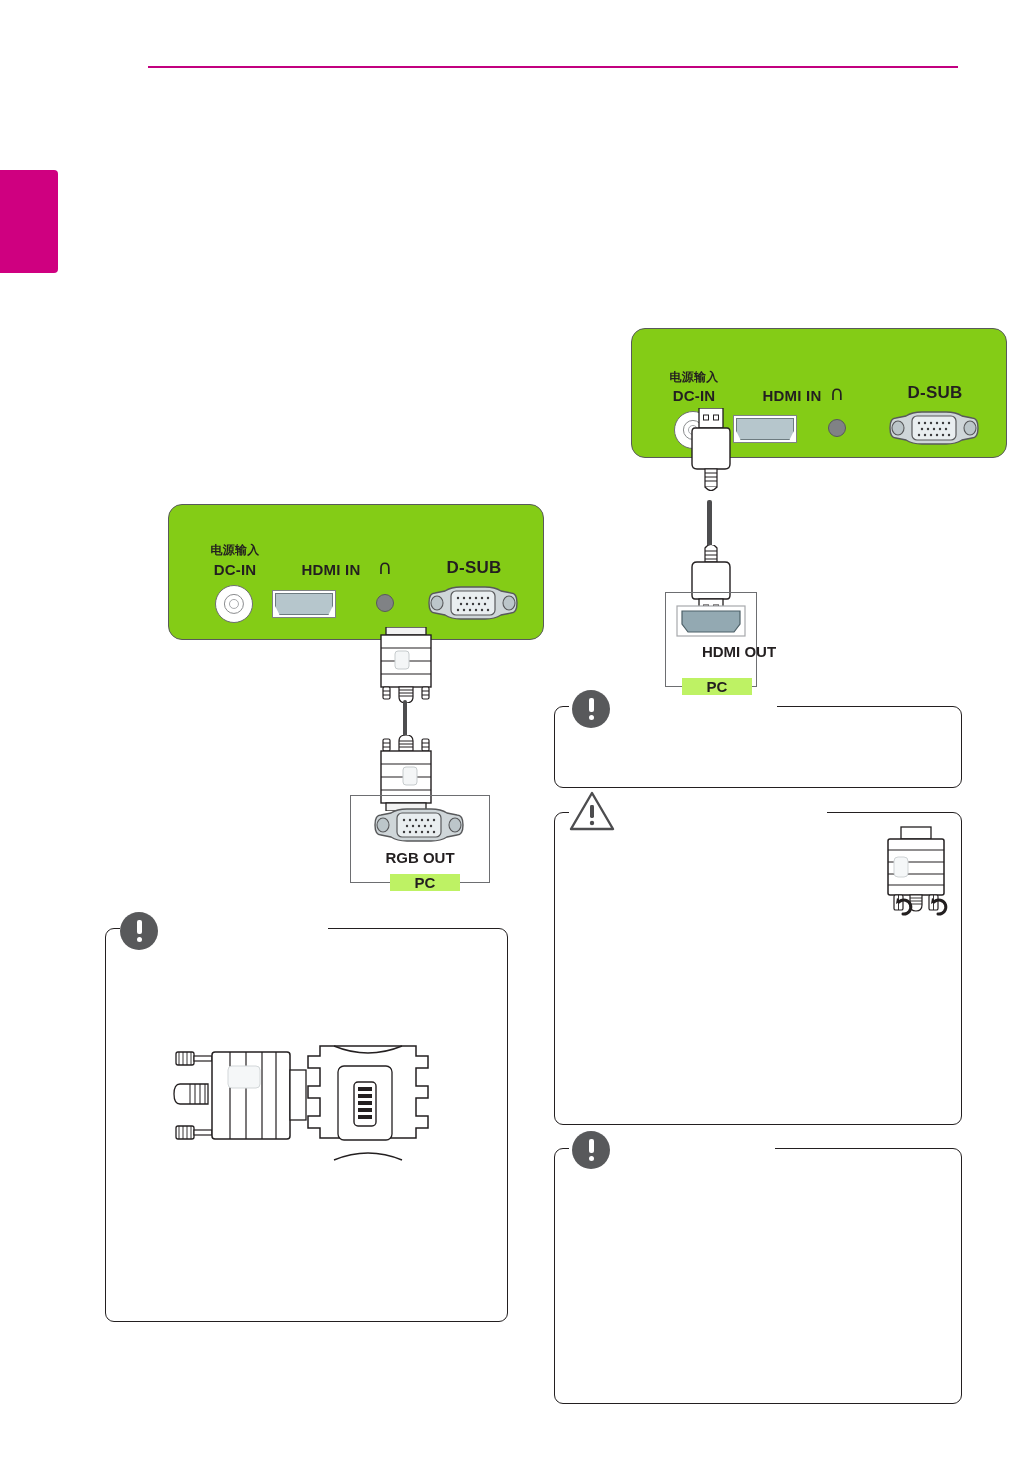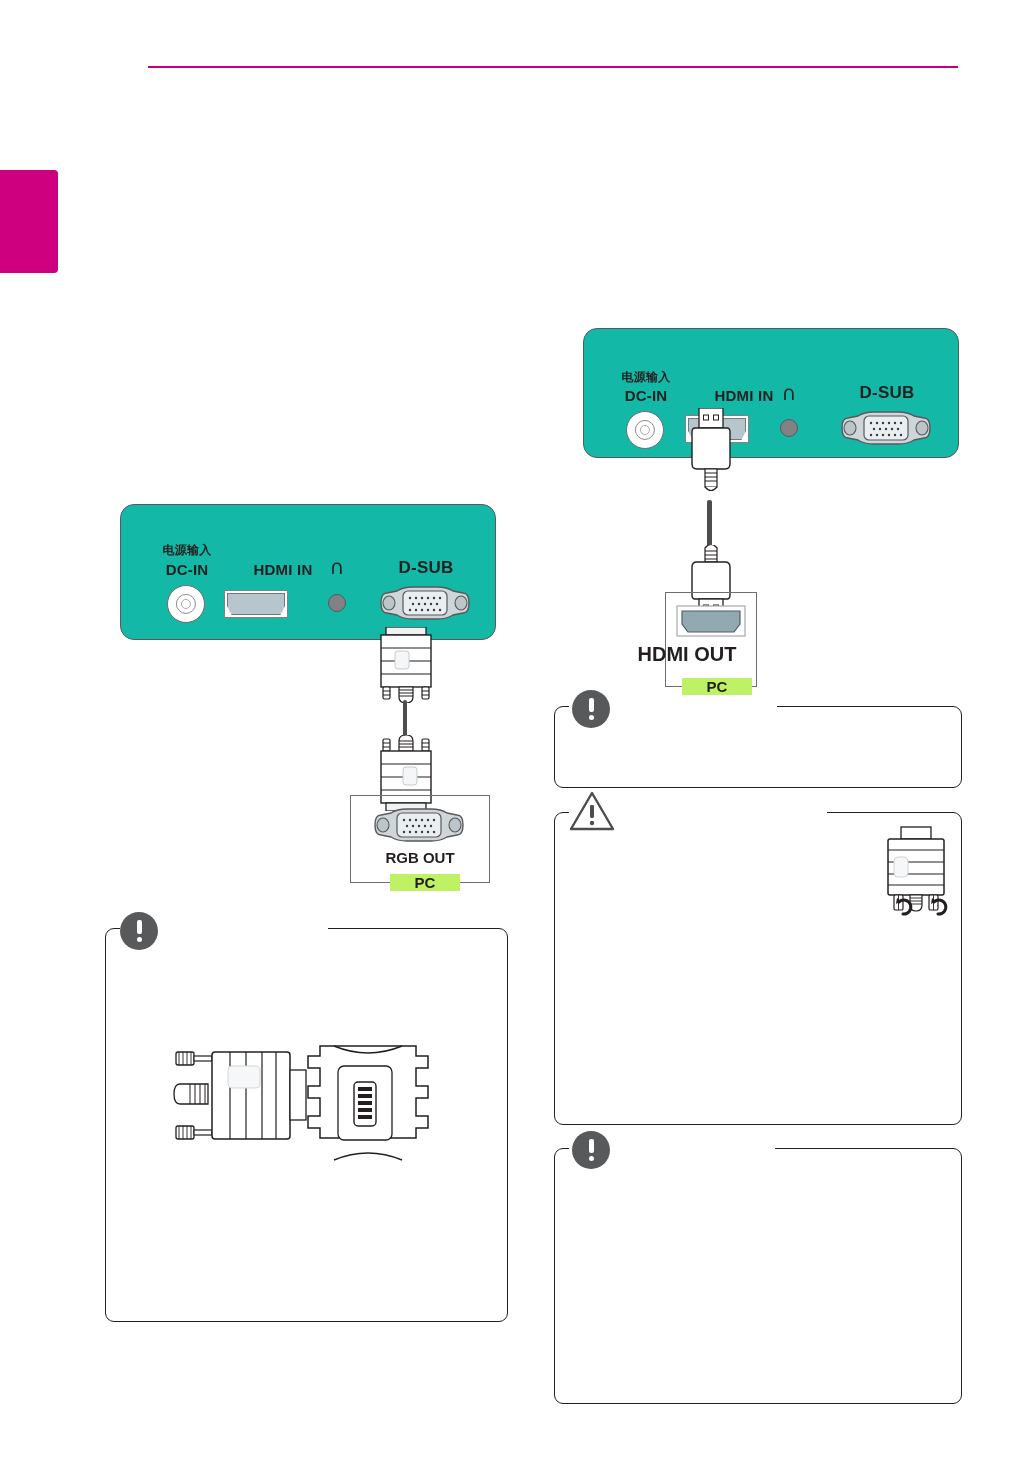--- a/index.html
+++ b/index.html
@@ -35,24 +35,25 @@
     top: 170px;
     width: 68px;
     height: 103px;
     background: #cf0080;
     border-radius: 4px;
   }
 
   
   .panel {
     position: absolute;
-    background: #14b8a6;
+    background: #84cc16;
     border: 1.6px solid #58595b;
     border-radius: 14px;
     box-sizing: border-box;
+    margin-left: 48px;
   }
   .port-label {
     position: absolute;
     color: #231f20;
     font-weight: bold;
     letter-spacing: .2px;
     white-space: nowrap;
     text-align: center;
   }
   .cjk {
@@ -399,21 +400,21 @@
     </svg>
   </div>
 
   <div class="pcbox" style="left:665px; top:592px; width:92px; height:95px;"></div>
   <div style="position:absolute; left:676px; top:605px; width:70px; height:32px;">
     <svg width="70" height="32" viewBox="0 0 70 32">
       <rect x="1" y="1" width="68" height="30" fill="#ffffff" stroke="#a7a9ac" stroke-width="1.2"></rect>
       <path d="M6 6 h58 v13 l-6 8 h-46 l-6 -8 Z" fill="#93a9b2" stroke="#4d6068" stroke-width="1.2"></path>
     </svg>
   </div>
-  <div class="pcbox-label" style="left:636px; top:643px; width:102px; font-size:20px;">HDMI OUT</div>
+  <div class="pcbox-label" style="left:688px; top:643px; width:102px; font-size:15px;">HDMI OUT</div>
   <div class="pc-tag" style="left:682px; top:678px; width:58px; font-size:15px;">PC</div>
 
   <div class="notebox" style="left:105px; top:928px; width:403px; height:394px;">
     <div class="gap" style="left:14px; width:208px;"></div>
     <div class="note-body" style="left:16px; top:46px; width:372px;"></div>
   </div>
   <div class="note-icon" style="left:120px; top:912px;">
     <div class="icon-exclaim-circle">
       <span class="bar"></span>
       <span class="dot"></span>

